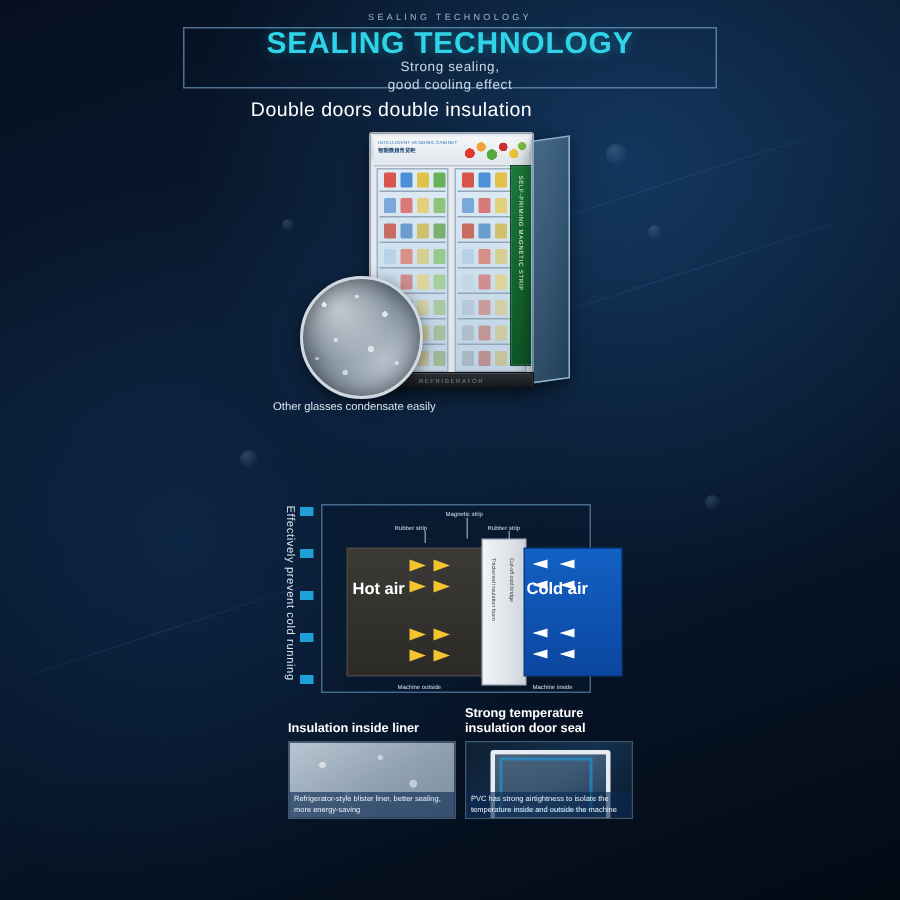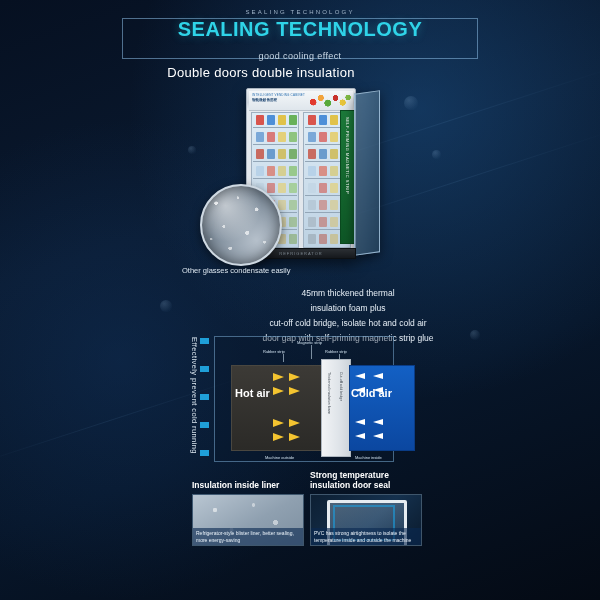--- a/index.html
+++ b/index.html
@@ -228,20 +228,21 @@
   <div class="streak" style="left:-40px;top:420px;width:300px;"></div>
   <div class="bubble" style="left:404px;top:96px;width:14px;height:14px;"></div>
   <div class="bubble" style="left:432px;top:150px;width:9px;height:9px;"></div>
   <div class="bubble" style="left:188px;top:146px;width:8px;height:8px;"></div>
   <div class="bubble" style="left:160px;top:300px;width:12px;height:12px;"></div>
   <div class="bubble" style="left:470px;top:330px;width:10px;height:10px;"></div>
 
   <div class="kicker">SEALING TECHNOLOGY</div>
   <div class="title-box"></div>
   <div class="title">SEALING TECHNOLOGY</div>
+  <div class="sub1">Strong sealing,</div>
   <div class="sub2">good cooling effect</div>
   <div class="section-title">Double doors double insulation</div>
 
   <div class="cabinet-wrap">
     <div class="cab-body">
       <div class="cab-header">
         <div class="logo">INTELLIGENT VENDING CABINET</div>
         <div class="cn">智能微超售货柜</div>
         <div class="fruit"></div>
       </div>
@@ -352,26 +353,20 @@
     <div class="door-strip">
       <span>SELF-PRIMING MAGNETIC STRIP</span>
     </div>
     <div class="cab-door"></div>
     <div class="cab-base">REFRIGERATOR</div>
   </div>
 
   <div class="magnifier"></div>
   <div class="cap-glass">Other glasses condensate easily</div>
 
-  <div class="bullets">
-    <div>45mm thickened thermal</div>
-    <div>insulation foam plus</div>
-    <div>cut-off cold bridge, isolate hot and cold air</div>
-    <div>door gap with self-priming magnetic strip glue</div>
-  </div>
 
   <div class="vside">Effectively prevent cold running</div>
   <div class="vticks">
     <div class="vtick" style="top:0;"></div>
     <div class="vtick" style="top:28px;"></div>
     <div class="vtick" style="top:56px;"></div>
     <div class="vtick" style="top:84px;"></div>
     <div class="vtick" style="top:112px;"></div>
   </div>
 

